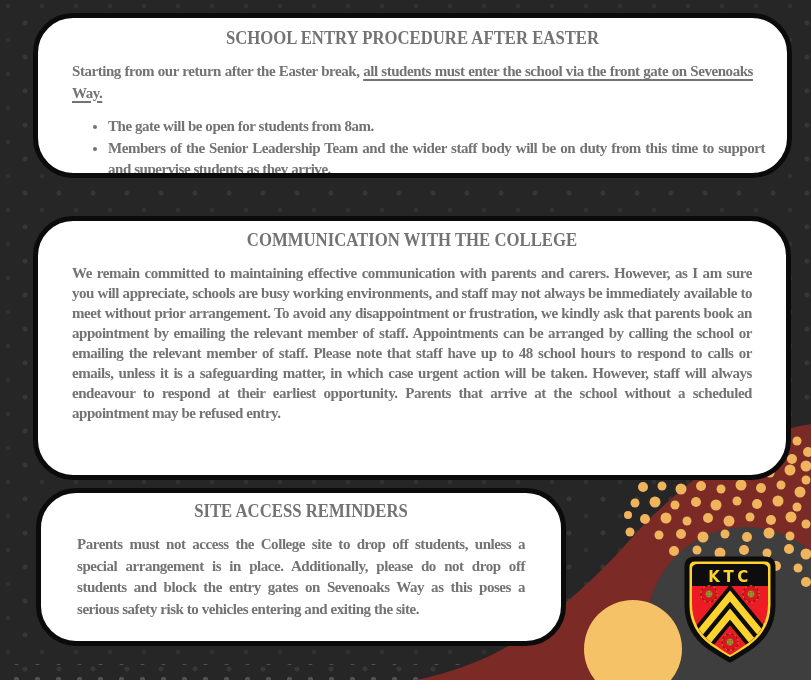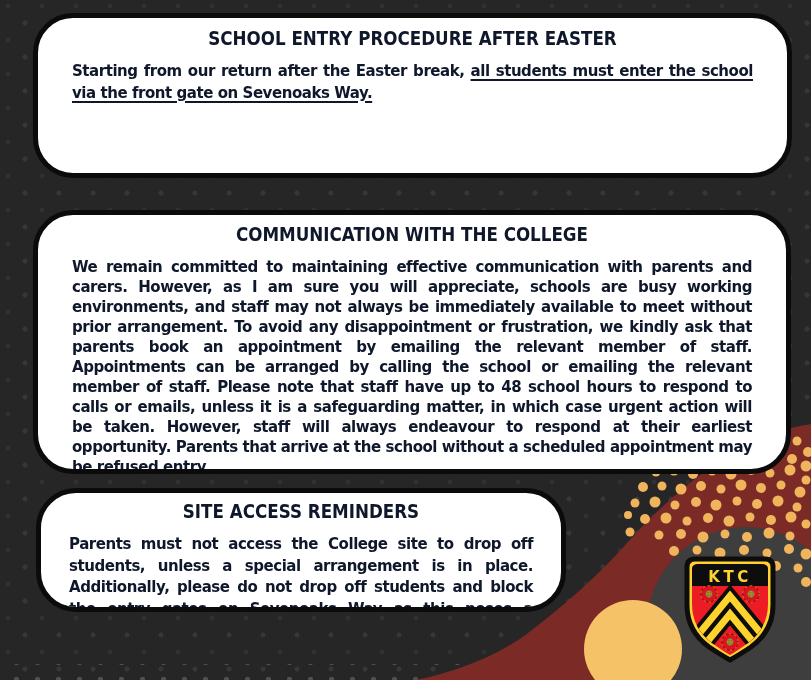--- a/index.html
+++ b/index.html
@@ -30,27 +30,28 @@
     left: 390px; top: 415px;
     width: 421px; height: 265px;
     z-index: 2;
   }
   .panel {
     position: absolute;
     box-sizing: border-box;
     background: #ffffff;
     border: 5px solid #0b0b0b;
     border-radius: 40px;
-    color: #0f172a;
+    color: #737373;
     z-index: 3;
     overflow: hidden;
+    font-family: Liberation Serif, serif;
   }
   .panel-1 { left: 33px; top: 13px;  width: 759px; height: 165px; padding: 7px 22px 6px; }
-  .panel-2 { left: 33px; top: 210px; width: 758px; height: 264px; padding: 6px 22px 6px; }
-  .panel-3 { left: 36px; top: 488px; width: 530px; height: 124px; padding: 5px 16px 6px; }
+  .panel-2 { left: 33px; top: 216px; width: 758px; height: 264px; padding: 6px 22px 6px; }
+  .panel-3 { left: 36px; top: 488px; width: 530px; height: 158px; padding: 5px 24px 6px; }
   .panel-title {
     margin: 2px 0 1px;
     text-align: center;
     font-size: 19px;
     font-weight: 700;
     letter-spacing: 0;
     transform: scaleX(0.88);
     white-space: nowrap;
   }
   .body-text {
@@ -192,20 +193,24 @@
           <path d="M-2.4,-1.2 L2.4,-1.2 M-2.4,1.2 L2.4,1.2 M-1.2,-2.4 L-1.2,2.4 M1.2,-2.4 L1.2,2.4" stroke="#6b5d1d" stroke-width="0.5"></path>
         </g>
       </g>
       <text x="730" y="582" text-anchor="middle" font-family="DejaVu Sans, sans-serif" font-size="15" font-weight="bold" letter-spacing="3.5" fill="#ffd32e">KTC</text>
     </g>
   </svg>
 
   <section class="panel panel-1">
     <h2 class="panel-title">SCHOOL ENTRY PROCEDURE AFTER EASTER</h2>
     <p class="body-text"><span>Starting from our return after the Easter break, </span><span class="underlined">all students must enter the school via the front gate on Sevenoaks Way.</span></p>
+    <ul class="bullets">
+      <li>The gate will be open for students from 8am.</li>
+      <li>Members of the Senior Leadership Team and the wider staff body will be on duty from this time to support and supervise students as they arrive.</li>
+    </ul>
   </section>
 
   <section class="panel panel-2">
     <h2 class="panel-title">COMMUNICATION WITH THE COLLEGE</h2>
     <p class="body-text">We remain committed to maintaining effective communication with parents and carers. However, as I am sure you will appreciate, schools are busy working environments, and staff may not always be immediately available to meet without prior arrangement. To avoid any disappointment or frustration, we kindly ask that parents book an appointment by emailing the relevant member of staff. Appointments can be arranged by calling the school or emailing the relevant member of staff. Please note that staff have up to 48 school hours to respond to calls or emails, unless it is a safeguarding matter, in which case urgent action will be taken. However, staff will always endeavour to respond at their earliest opportunity. Parents that arrive at the school without a scheduled appointment may be refused entry.</p>
   </section>
 
   <section class="panel panel-3">
     <h2 class="panel-title">SITE ACCESS REMINDERS</h2>
     <p class="body-text">Parents must not access the College site to drop off students, unless a special arrangement is in place. Additionally, please do not drop off students and block the entry gates on Sevenoaks Way as this poses a serious safety risk to vehicles entering and exiting the site.</p>

